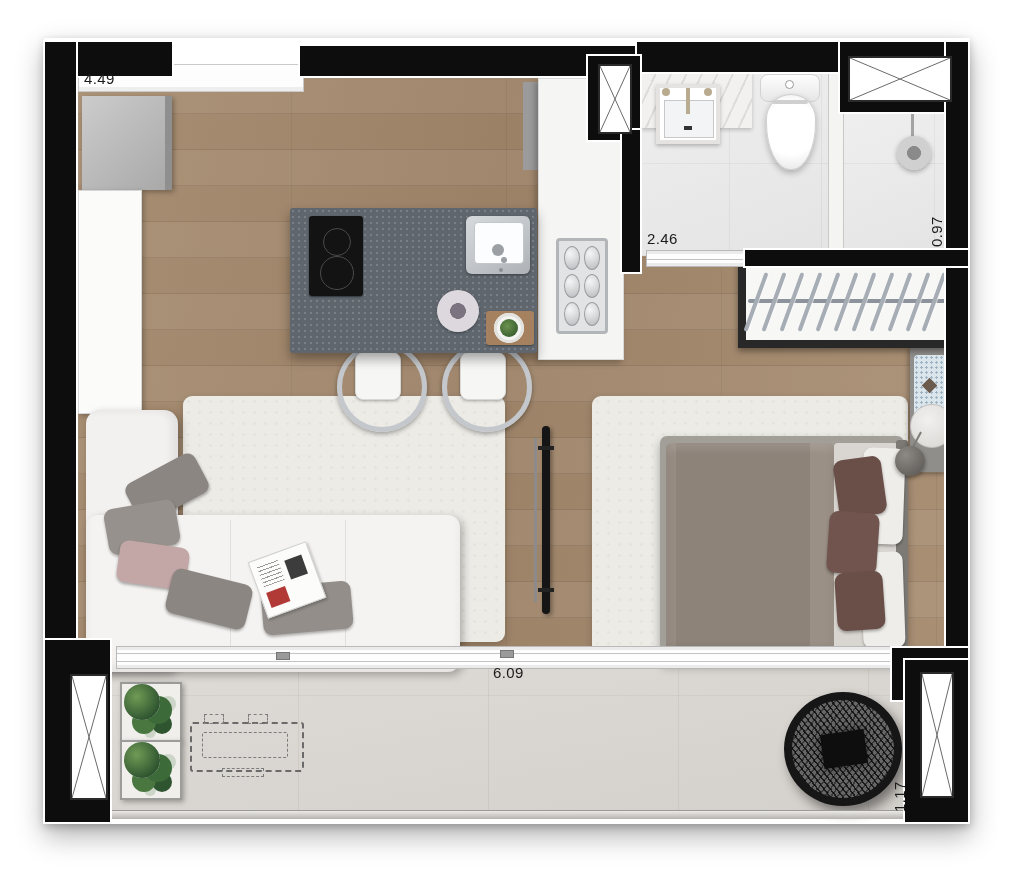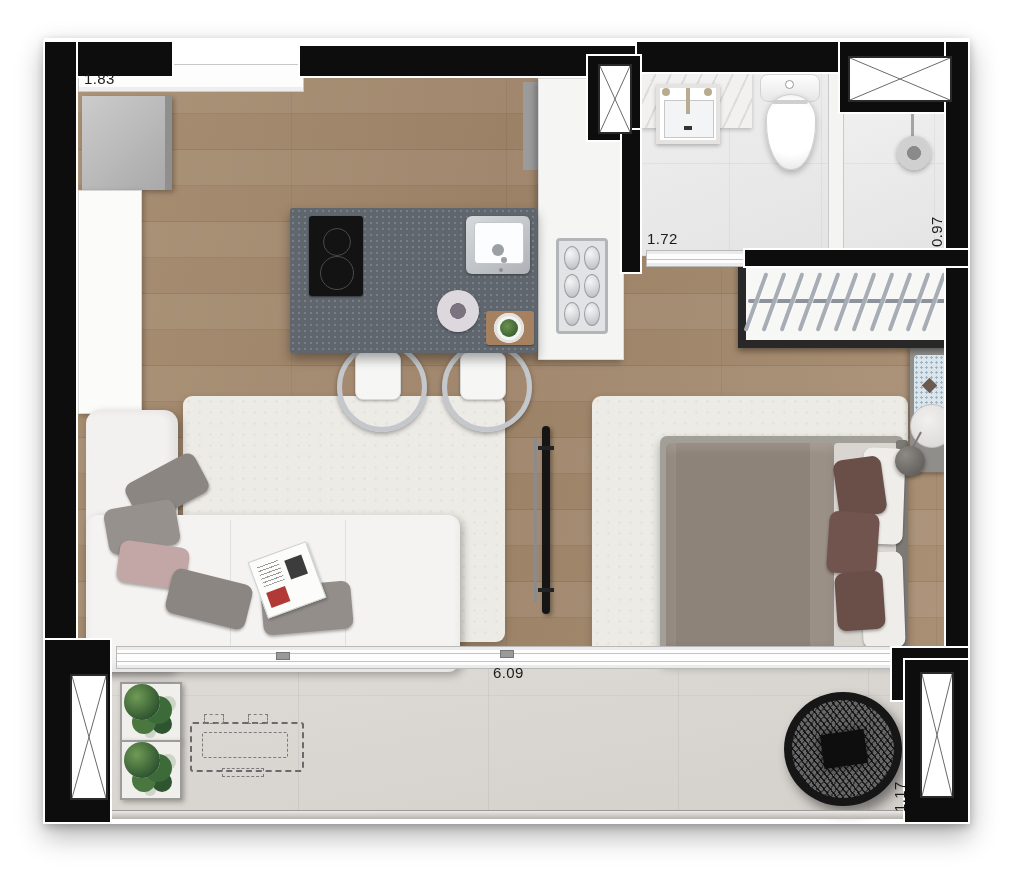--- a/index.html
+++ b/index.html
@@ -283,19 +283,19 @@
         <line x1="100" y1="0" x2="0" y2="100"></line>
       </svg>
     </div>
   <div class="xbox" style="left:920px;top:672px;width:30px;height:122px;">
     <svg viewBox="0 0 100 100" preserveAspectRatio="none">
         <line x1="0" y1="0" x2="100" y2="100"></line>
         <line x1="100" y1="0" x2="0" y2="100"></line>
       </svg>
     </div>
 
-  <div class="lbl" style="left:84px;top:70px;">1.83</div>
-  <div class="lbl" style="left:647px;top:230px;">1.72</div>
+  <div class="lbl" style="left:84px;top:70px;">4.49</div>
+  <div class="lbl" style="left:647px;top:230px;">2.46</div>
   <div class="lbl v" style="left:928px;top:247px;">0.97</div>
   <div class="lbl" style="left:493px;top:628px;margin-top:36px;">6.09</div>
   <div class="lbl v" style="left:891px;top:812px;">1.17</div>
 
 </div>
 
 </body></html>

